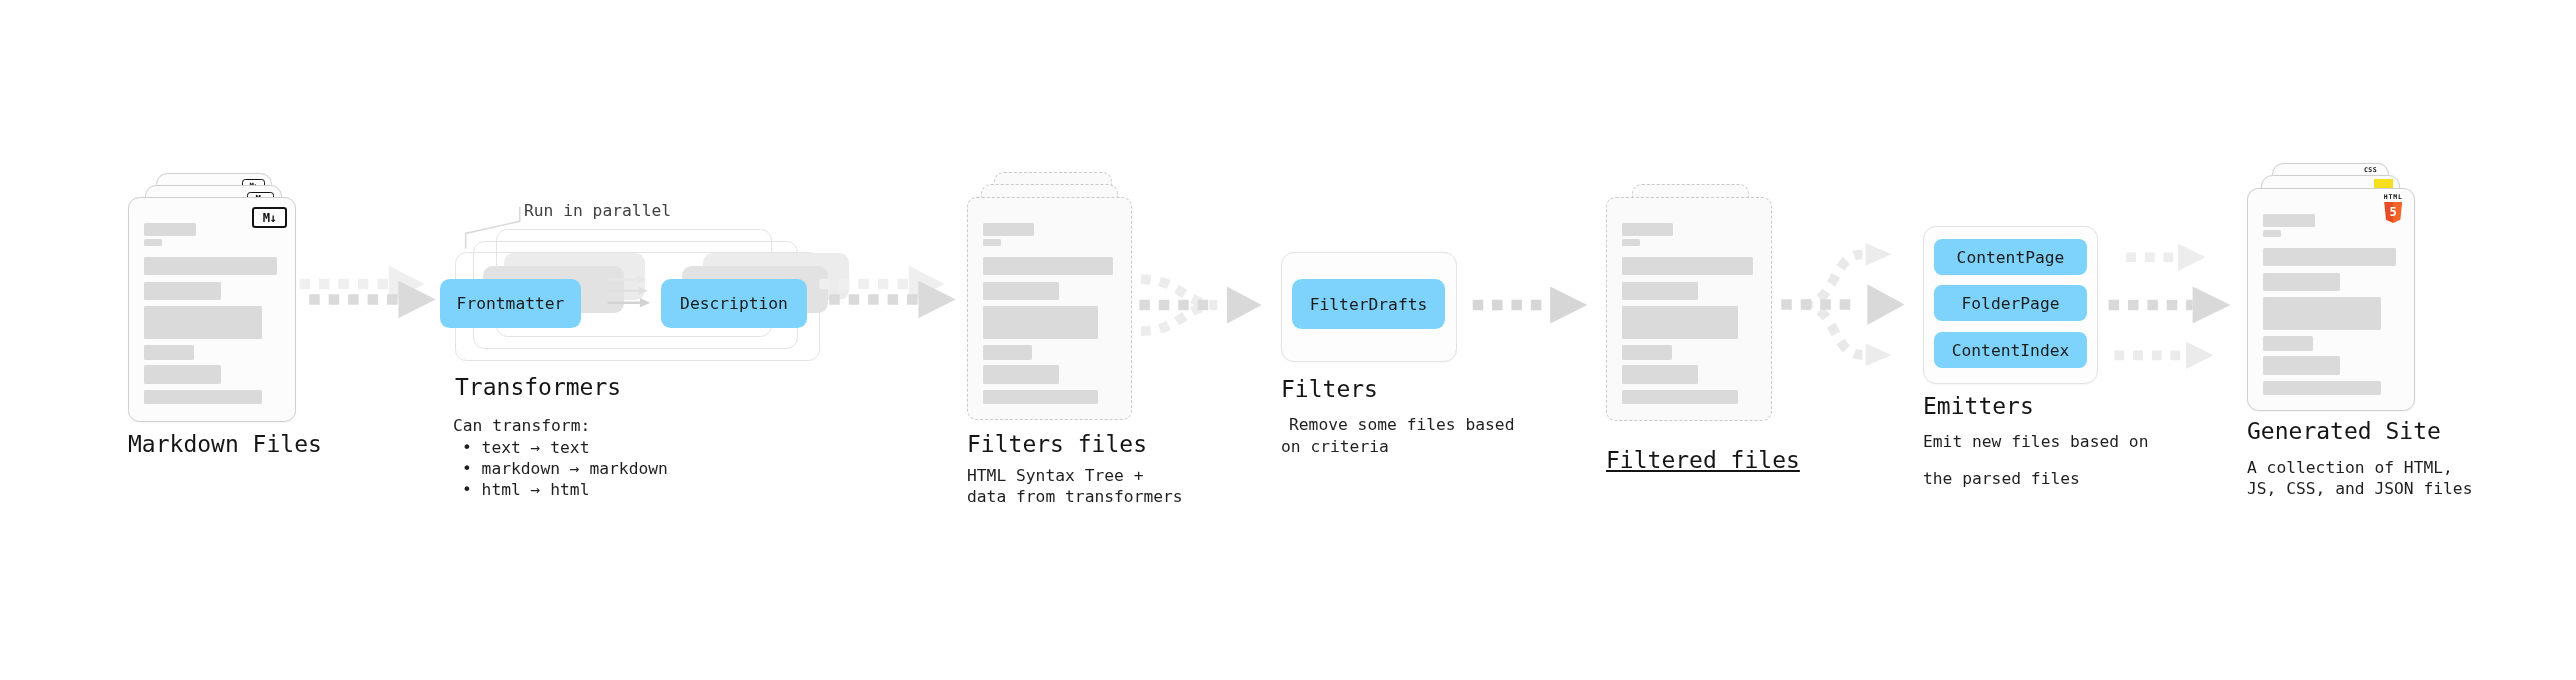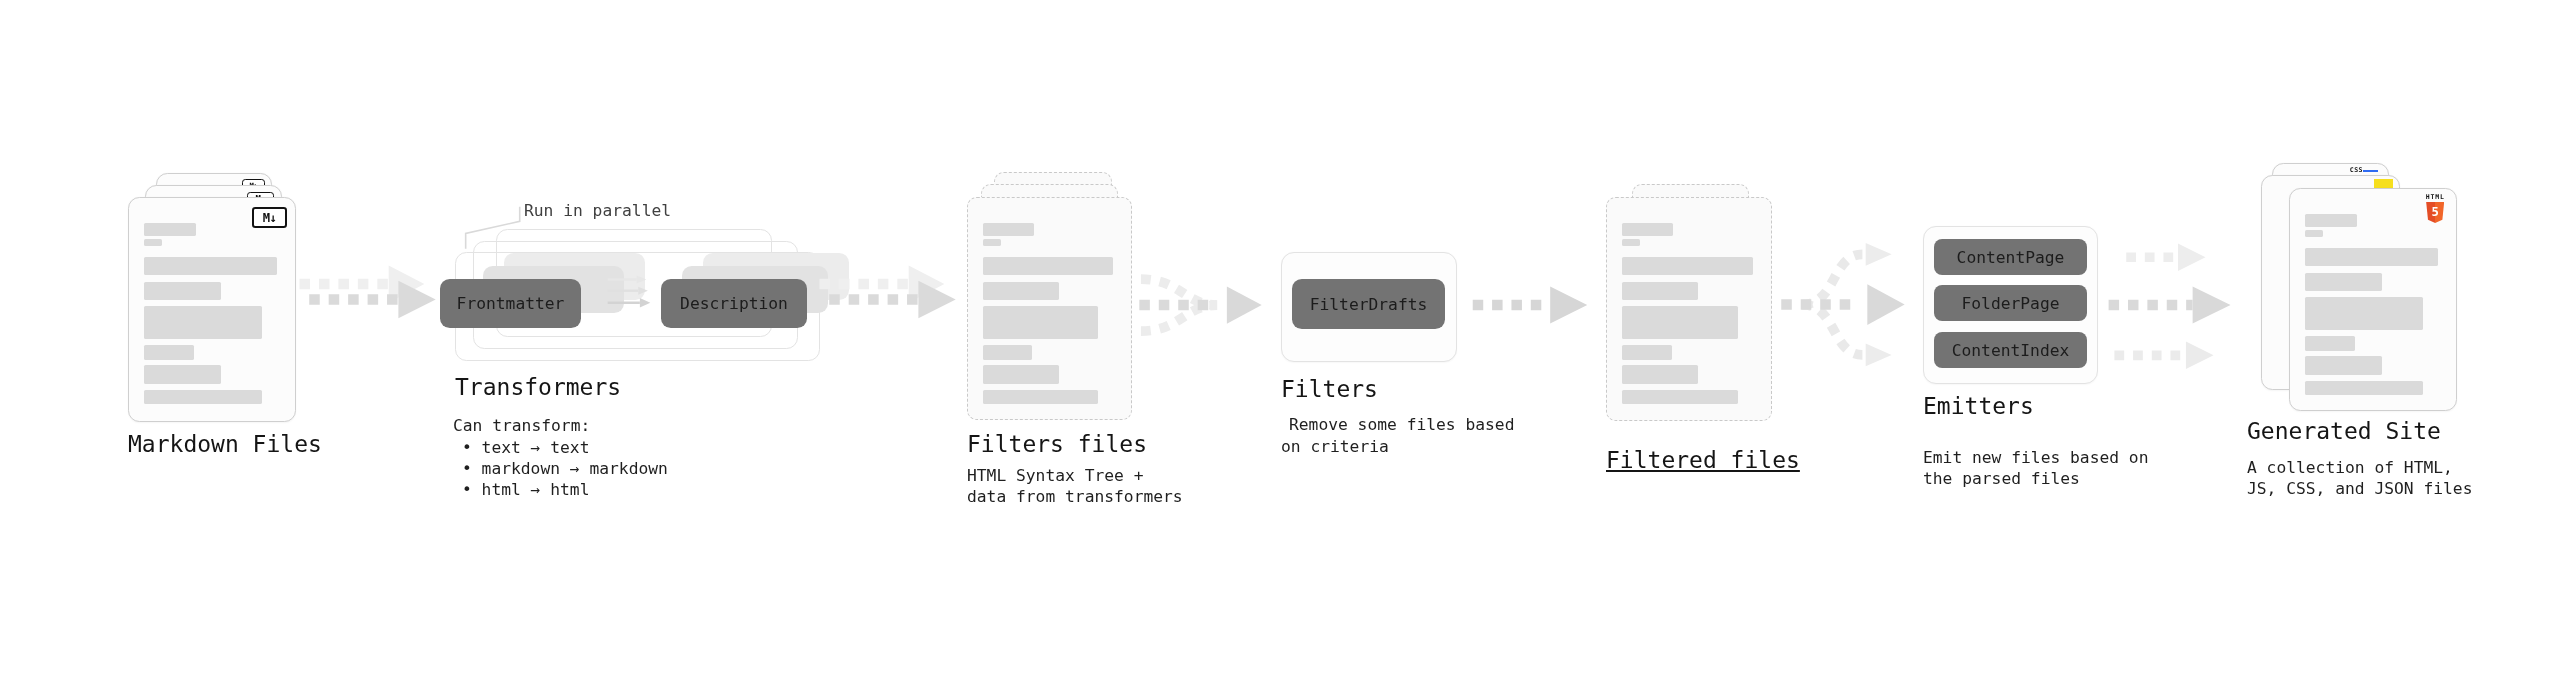--- a/index.html
+++ b/index.html
@@ -31,31 +31,31 @@
   
   .icon-html5{position:absolute;display:flex;flex-direction:column;align-items:center;}
   .html5-word{font-size:6.5px;line-height:7.3px;font-weight:bold;letter-spacing:0.8px;color:#111;}
   .html5-shield{
     width:18px;height:21px;margin-top:0.8px;display:flex;align-items:center;justify-content:center;
     background:linear-gradient(90deg,#e44d26 50%,#f16529 50%);
     clip-path:polygon(0 0,100% 0,90% 85%,50% 100%,10% 85%);
   }
   .html5-shield span{color:#fff;font-size:12.2px;font-weight:bold;line-height:12.2px;}
   .icon-js{position:absolute;width:18.7px;height:17px;background:#f6df1d;}
-  .icon-css{position:absolute;display:flex;align-items:center;}
+  .icon-css{position:absolute;display:flex;flex-direction:column;align-items:center;}
   .css-word{font-size:6.5px;line-height:6.5px;font-weight:bold;letter-spacing:0.4px;color:#111;}
   .css-bar{width:15.4px;height:2.4px;margin-top:0.8px;background:#2f6bf2;}
   
   .obox{position:absolute;border:1.6px solid #e3e3e3;border-radius:11.4px;background:transparent;}
   .gbox{position:absolute;border:1.6px solid #e3e3e3;border-radius:13px;background:#fdfdfd;
         box-shadow:0 0.8px 1.6px rgba(0,0,0,0.03);}
   
   .node{
     position:absolute;display:flex;align-items:center;justify-content:center;
-    background:#737373;border-radius:9.8px;font-size:16.3px;color:#1c1c1c;
+    background:#7dd3fc;border-radius:9.8px;font-size:16.3px;color:#1c1c1c;
   }
   .node.ghost1{background:#e2e2e2;}
   .node.ghost2{background:#ececec;}
   
   .caption{position:absolute;font-size:23px;line-height:25px;color:#151515;white-space:pre;}
   .sub{position:absolute;font-size:16.3px;line-height:21px;color:#1f1f1f;white-space:pre;}
   .note{position:absolute;font-size:16.3px;line-height:19.5px;color:#404040;white-space:pre;}
   svg{position:absolute;overflow:visible;}
 </style>
 </head>
@@ -219,21 +219,21 @@
     <div class="node" style="left:1934px;top:239px;width:153px;height:36px;border-radius:8.1px;font-size:16.3px;">
       <span>ContentPage</span>
     </div>
     <div class="node" style="left:1934px;top:285px;width:153px;height:36px;border-radius:8.1px;font-size:16.3px;">
       <span>FolderPage</span>
     </div>
     <div class="node" style="left:1934px;top:332px;width:153px;height:36px;border-radius:8.1px;font-size:16.3px;">
       <span>ContentIndex</span>
     </div>
     <div class="caption" style="left:1923px;top:394px;">Emitters</div>
-    <div class="sub" style="left:1923px;top:431px;margin-top:16px;">Emit new files based on</div>
+    <div class="sub" style="left:1923px;top:431px;">Emit new files based on</div>
     <div class="sub" style="left:1923px;top:468px;">the parsed files</div>
   </div>
 
   <svg width="89" height="32.5" style="left:2123px;top:241px;" viewBox="0 0 110 40">
     <line x1="4" y1="20" x2="68" y2="20" stroke="#ededed" stroke-width="12" stroke-dasharray="12 11"></line>
     <polygon points="68,3 102,20 68,37" fill="#ededed"></polygon>
   </svg>
   <svg width="134" height="42" style="left:2105px;top:284px;" viewBox="0 0 165 52">
     <line x1="4" y1="26" x2="108" y2="26" stroke="#d9d9d9" stroke-width="13" stroke-dasharray="13 11"></line>
     <polygon points="108,3 155,26 108,49" fill="#d9d9d9"></polygon>
@@ -246,21 +246,21 @@
   <div class="abs">
     <div class="card" style="left:2272px;top:163px;width:115px;height:203px;">
       <div class="icon-css" style="right:9.8px;top:3.3px;">
         <span class="css-word">CSS</span>
         <span class="css-bar"></span>
       </div>
     </div>
     <div class="card" style="left:2261px;top:175px;width:137px;height:213px;">
       <div class="icon-js" style="right:6.5px;top:3.3px;"></div>
     </div>
-    <div class="card" style="left:2247px;top:188px;width:166px;height:221px;margin-left:42px;">
+    <div class="card" style="left:2247px;top:188px;width:166px;height:221px;">
       <div class="icon-html5" style="right:11.4px;top:4.9px;">
         <span class="html5-word">HTML</span>
         <div class="html5-shield">
           <span>5</span>
         </div>
       </div>
       <div class="bars">
           <div class="bar" style="width: 38%; height: 13px; margin-top: 0px;"></div>
           <div class="bar" style="width: 13%; height: 6.5px; margin-top: 3.3px;"></div>
           <div class="bar" style="width: 98%; height: 18px; margin-top: 11.4px;"></div>

